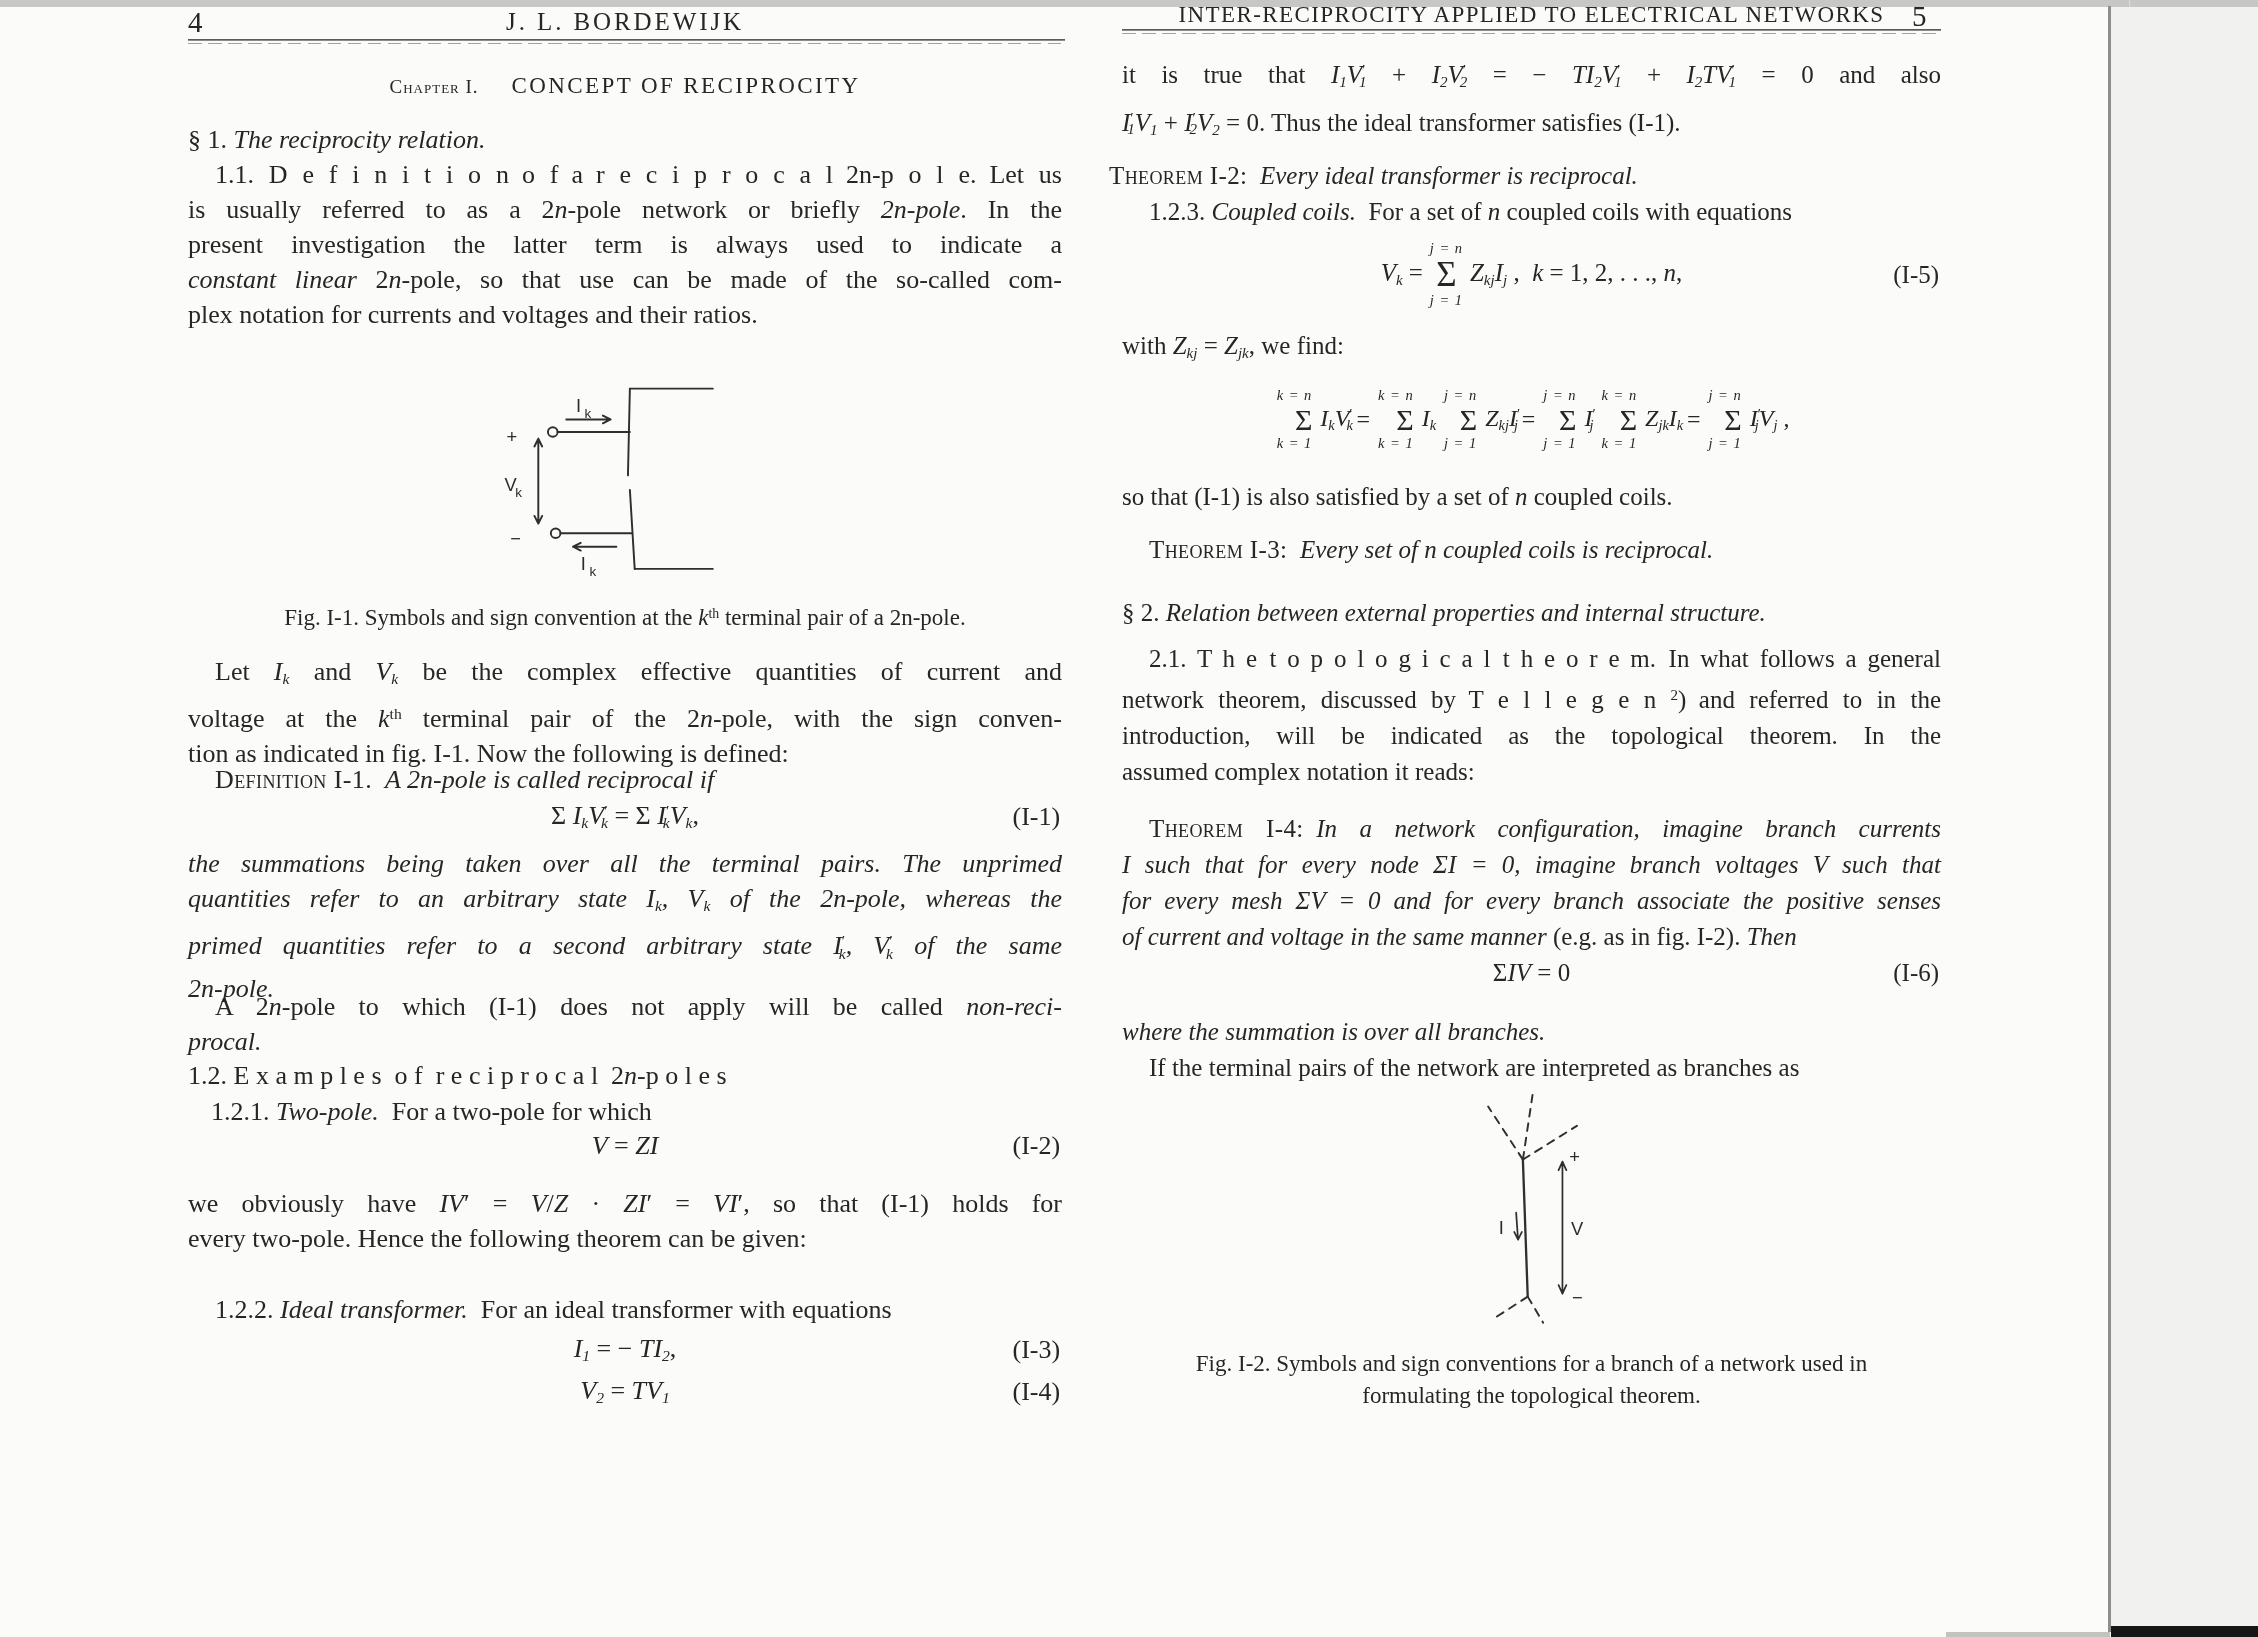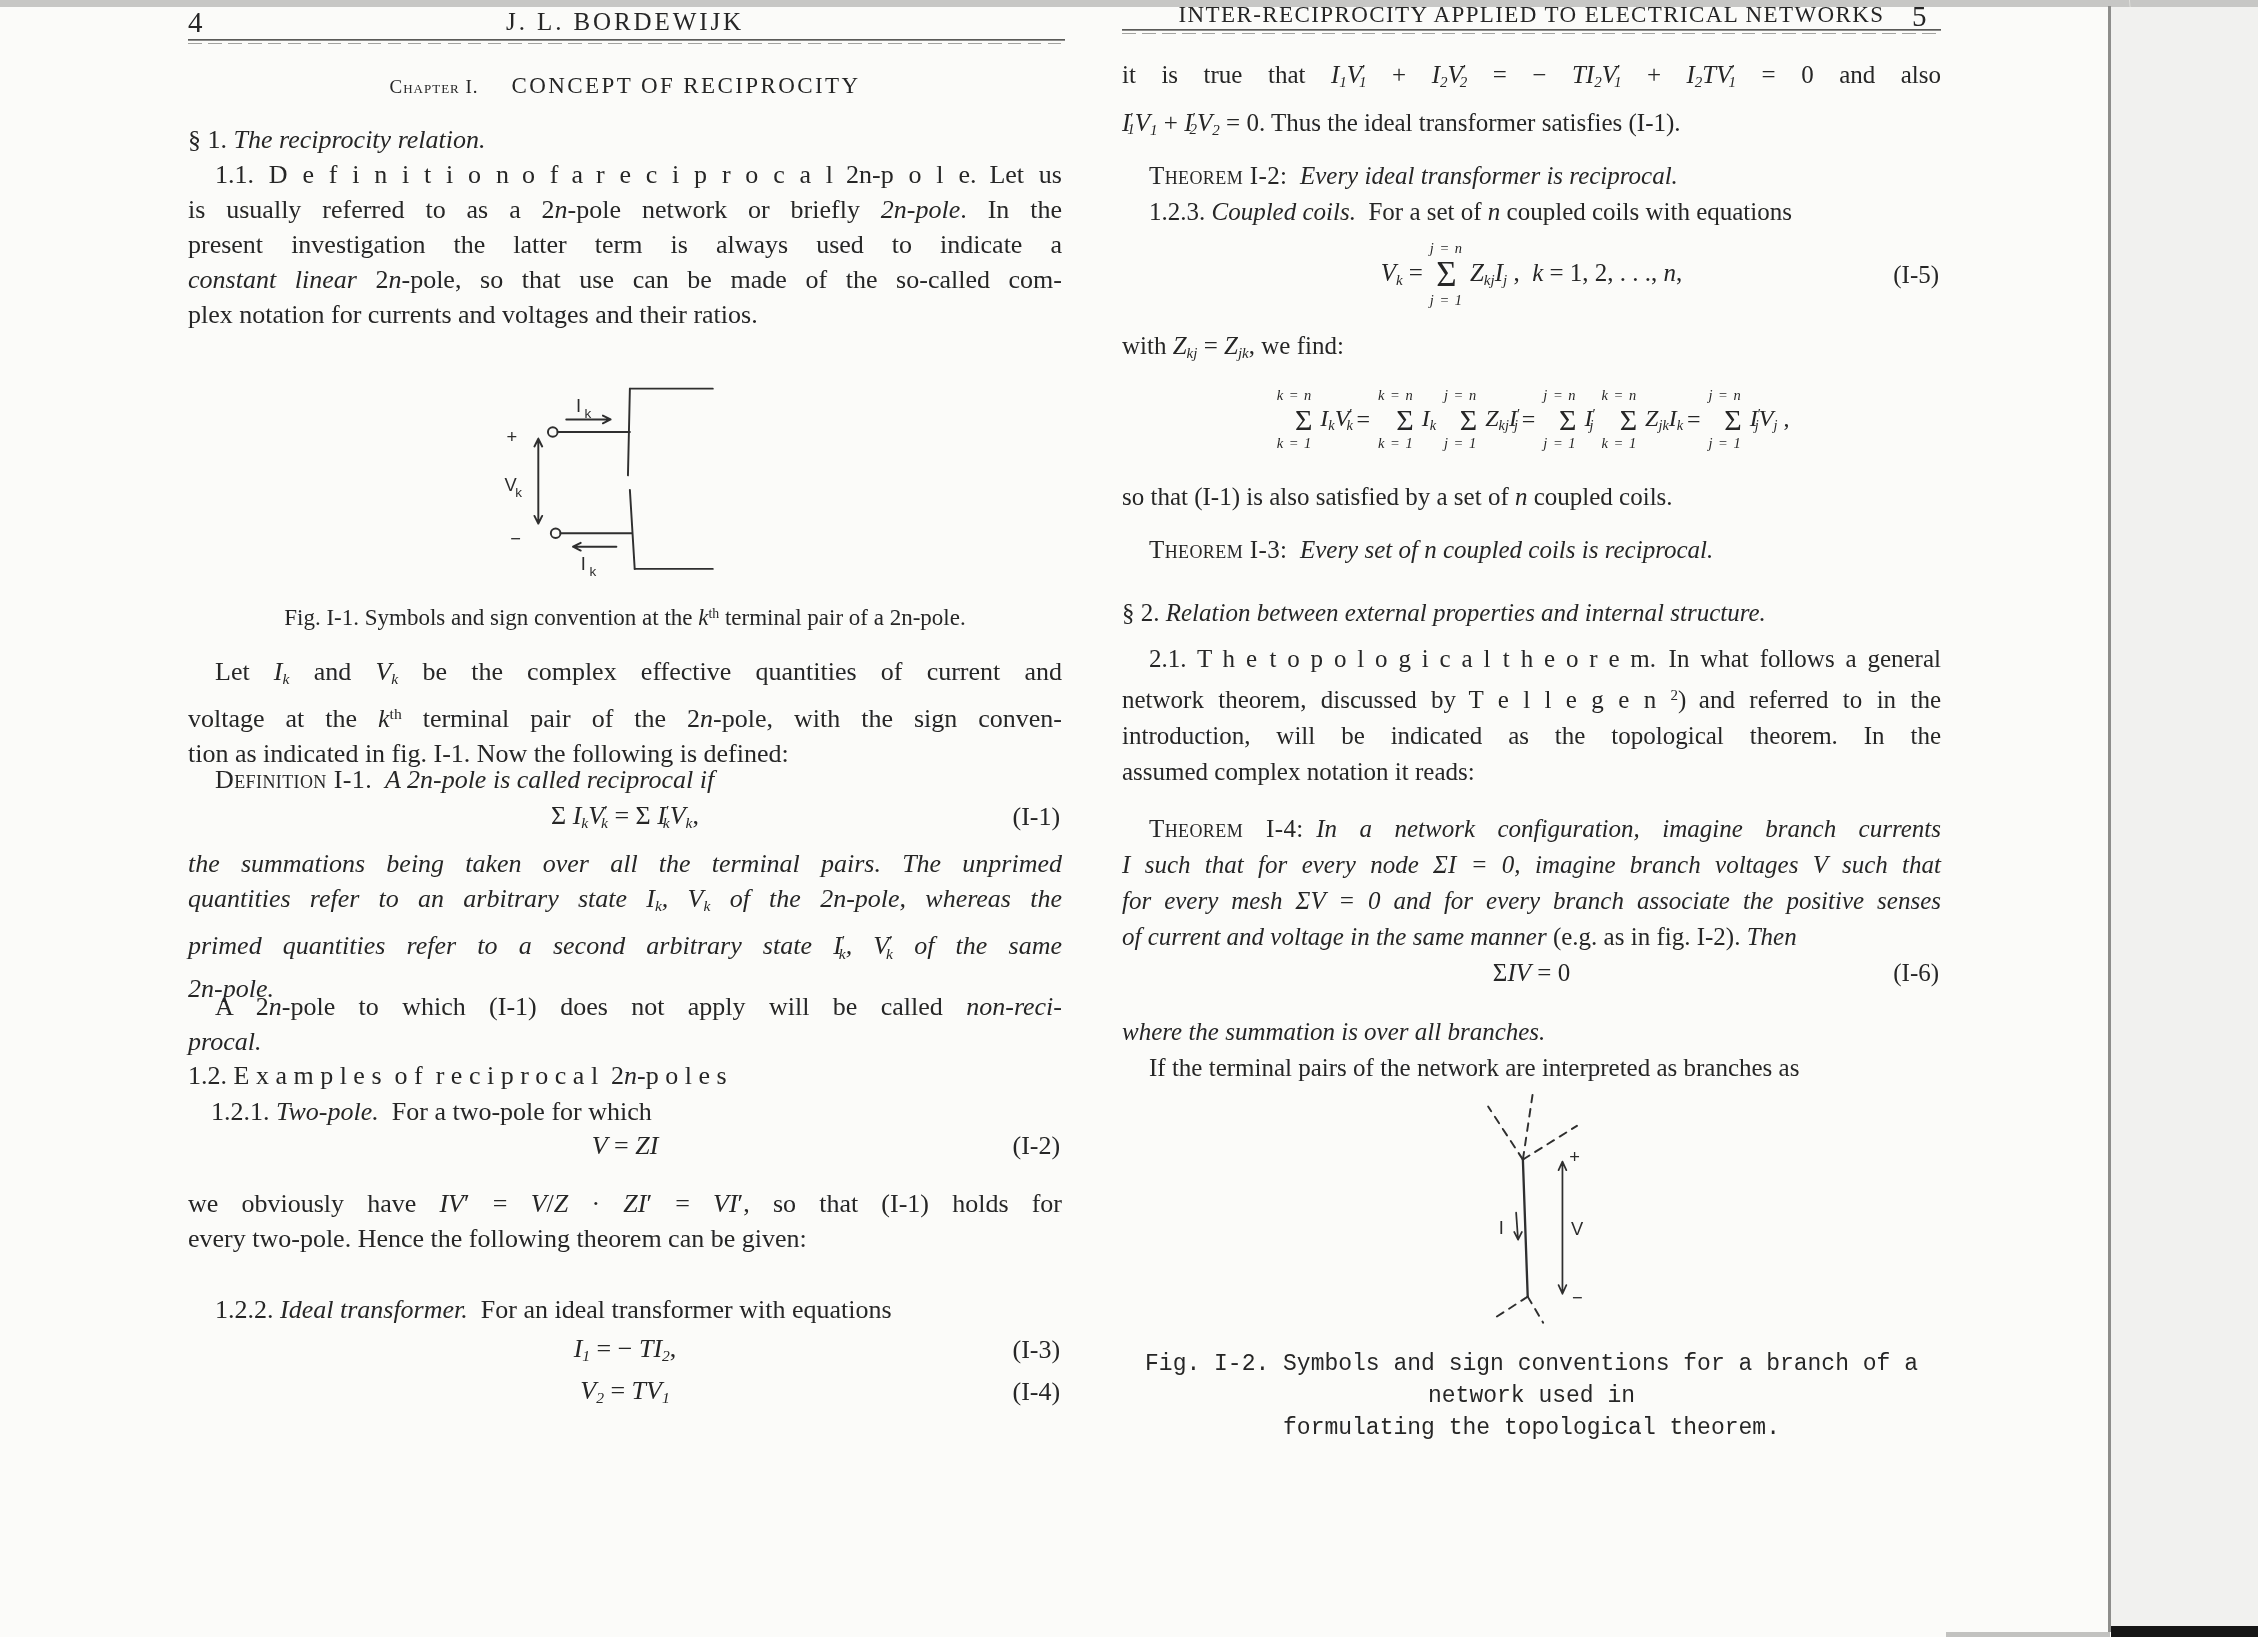--- a/index.html
+++ b/index.html
@@ -167,21 +167,21 @@
 
     <div class="abs runhead-r" style="left:1122px;top:1.9px;width:819px;">INTER-RECIPROCITY APPLIED TO ELECTRICAL NETWORKS</div>
     <div class="abs pnum" style="left:1912px;top:0px;">5</div>
     <div class="abs rule" style="left:1122px;top:29px;width:819px;"></div>
 
     <div class="abs" style="left:1122px;top:52px;width:819px;">
         <div class="tline j">it is true that <span class="i">I</span><span class="sub">1</span><span class="i">V</span><span class="sup">′</span><span class="sub">1</span> + <span class="i">I</span><span class="sub">2</span><span class="i">V</span><span class="sup">′</span><span class="sub">2</span> = − <span class="i">TI</span><span class="sub">2</span><span class="i">V</span><span class="sup">′</span><span class="sub">1</span> + <span class="i">I</span><span class="sub">2</span><span class="i">TV</span><span class="sup">′</span><span class="sub">1</span> = 0 and also</div>
         <div class="tline "><span class="i">I</span><span class="sup">′</span><span class="sub">1</span><span class="i">V</span><span class="sub">1</span> + <span class="i">I</span><span class="sup">′</span><span class="sub">2</span><span class="i">V</span><span class="sub">2</span> = 0. Thus the ideal transformer satisfies (I-1).</div>
       </div>
 
-    <div class="abs tline ind" style="left:1122px;top:158px;width:819px;"><span class="sc">Theorem I-2:</span> <span class="i">Every ideal transformer is reciprocal.</span></div>
+    <div class="abs tline ind" style="left:1082px;top:158px;width:819px;"><span class="sc">Theorem I-2:</span> <span class="i">Every ideal transformer is reciprocal.</span></div>
 
     <div class="abs tline ind" style="left:1122px;top:194px;width:819px;">1.2.3. <span class="i">Coupled coils.</span> For a set of <span class="i">n</span> coupled coils with equations</div>
 
     <div class="eqrow" style="left:1122px;top:230px;width:819px;height:89px;">
       <span><span class="i">V</span><span class="sub">k</span> =</span>
       <span class="msum">
         <span class="lim">j = n</span>
         <span class="sigma">Σ</span>
         <span class="lim">j = 1</span>
       </span>
@@ -276,20 +276,20 @@
           <path d="M82 130 L84 158 M84 158 L80 150 M84 158 L88 150"></path>
           <path d="M130 77 L130 214 M130 77 L126 86 M130 77 L134 86 M130 214 L126 205 M130 214 L134 205"></path>
         </g>
       </g>
       <text class="figlab" x="64" y="152">I</text>
       <text class="figlab" x="137" y="79">+</text>
       <text class="figlab" x="139" y="153">V</text>
       <text class="figlab" x="140" y="225">−</text>
     </svg>
 
-    <div class="abs caption" style="left:1093px;top:1348px;width:877px;font-family:Liberation Mono, monospace;">
+    <div class="abs caption" style="left:1093px;top:1348px;width:877px;">
       <div>Fig. I-2. Symbols and sign conventions for a branch of a network used in</div>
       <div>formulating the topological theorem.</div>
     </div>
 
   </section>
 </div>
 
 
 </body></html>

